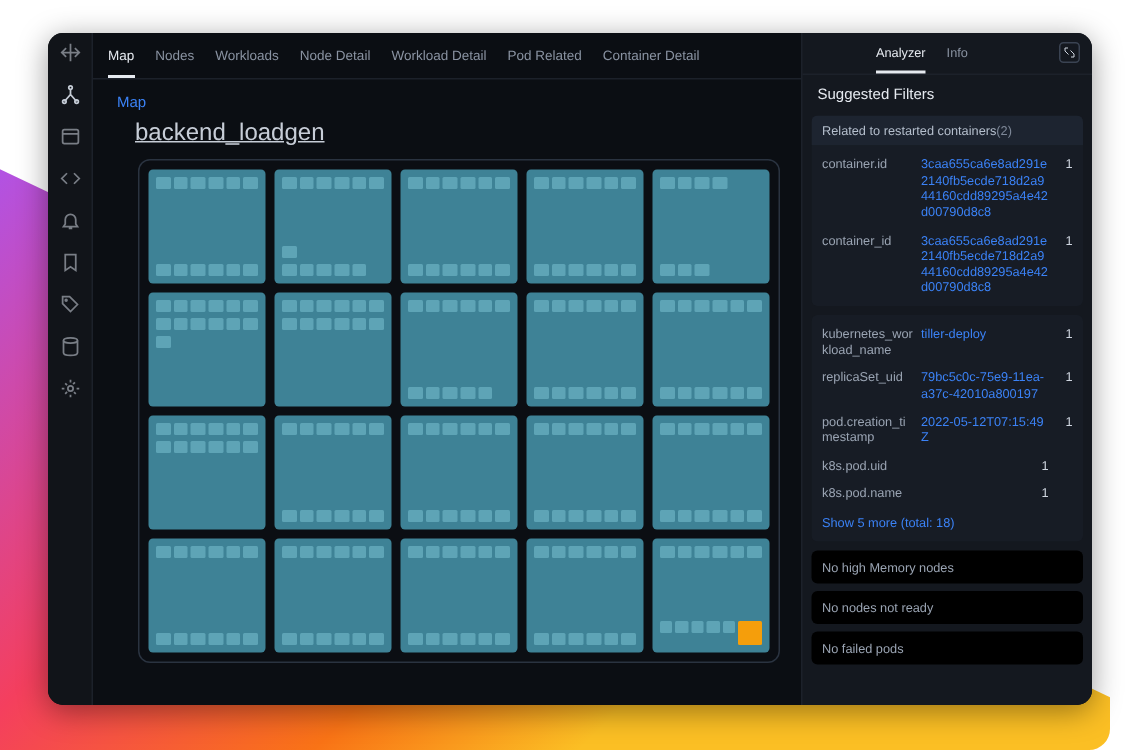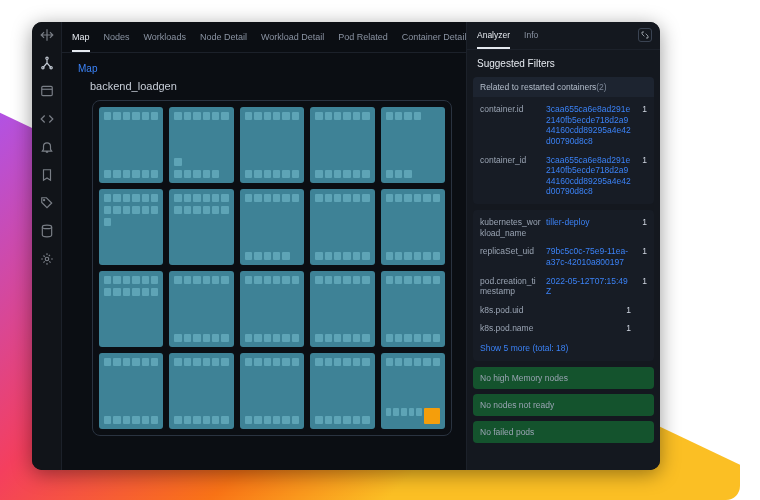--- a/index.html
+++ b/index.html
@@ -12,21 +12,21 @@
     width: 740px; height: 440px;
     background: linear-gradient(135deg, #a855f7 0%, #f43f5e 35%, #f97316 55%, #fbbf24 70%, #fbbf24 100%);
     clip-path: polygon(0 12%, 100% 92%, 100% 100%, 0 100%);
     border-bottom-right-radius: 14px;
     z-index: 0;
   }
 
   .app {
     position: absolute;
     top: 22px; left: 32px;
-    width: 628px; height: 448px;
+    width: 696px; height: 448px;
     background: #0b0e13;
     border-radius: 10px;
     display: flex;
     overflow: hidden;
     z-index: 1;
     box-shadow: 0 4px 20px rgba(0,0,0,0.4);
   }
 
   
   .rail {
@@ -44,21 +44,21 @@
   .main { flex: 1; display: flex; flex-direction: column; min-width: 0; }
   .tabs {
     display: flex; gap: 14px; padding: 10px 10px 0 10px;
     border-bottom: 1px solid #1c212a;
     font-size: 9px; color: #8a93a2;
   }
   .tabs .tab { padding-bottom: 8px; cursor: pointer; white-space: nowrap; }
   .tabs .tab.active { color: #e6eaf0; border-bottom: 2px solid #e6eaf0; }
 
   .crumb { font-size: 10px; color: #3b82f6; padding: 10px 16px 4px; }
-  .title { font-size: 11px; color: #c7cdd7; padding: 2px 28px 8px; }
+  .title { font-size: 16px; color: #c7cdd7; padding: 2px 28px 8px; text-decoration: underline; }
 
   .canvas-wrap { flex: 1; padding: 0 14px 14px 30px; }
   .canvas {
     border: 1px solid #2a3340;
     border-radius: 8px;
     padding: 6px;
     display: grid;
     grid-template-columns: repeat(5, 1fr);
     grid-auto-rows: 1fr;
     gap: 6px;
@@ -73,21 +73,21 @@
   }
   .node-row { display: grid; grid-template-columns: repeat(6,1fr); gap: 2px; }
   .cell { background: #5ea4b6; height: 8px; border-radius: 1px; }
   .cell.missing { visibility: hidden; }
   .cell.hl { background: #f59e0b; }
 
   
   .side { width: 194px; background: #14181f; border-left: 1px solid #1c212a; display: flex; flex-direction: column; font-size: 8.5px; color: #c7cdd7; }
   .side-tabs { display: flex; gap: 14px; padding: 8px 10px 0; border-bottom: 1px solid #1c212a; position: relative; }
   .side-tabs .stab { padding-bottom: 7px; cursor: pointer; color: #8a93a2; }
-  .side-tabs .stab.active { color: #e6eaf0; border-bottom: 2px solid #e6eaf0; }
+  .side-tabs .stab.active { color: #e6eaf0; border-bottom: 2px solid #e6eaf0; margin-left: 39px; }
   .side-tabs .expand { position: absolute; right: 8px; top: 6px; width: 14px; height: 14px; border: 1px solid #3a4352; border-radius: 3px; display:flex;align-items:center;justify-content:center;cursor:pointer; }
   .side-tabs .expand svg { width:8px;height:8px;stroke:#cfd6e0;fill:none;stroke-width:2; }
 
   .side-head { padding: 8px 10px; font-size: 10px; color: #e6eaf0; }
   .side-scroll { flex: 1; overflow-y: auto; }
   .side-scroll::-webkit-scrollbar { width: 5px; }
   .side-scroll::-webkit-scrollbar-track { background: #0b0e13; }
   .side-scroll::-webkit-scrollbar-thumb { background: #3a4352; border-radius: 3px; }
 
   .group { margin: 0 6px 6px; border-radius: 4px; overflow: hidden; }
@@ -100,21 +100,21 @@
   }
   .group-head .cnt { color: #7d8797; }
   .group-body { background: #171c25; padding: 3px 0; }
   .kv { display: grid; grid-template-columns: 62px 1fr 12px; gap: 4px; padding: 4px 7px; align-items: flex-start; }
   .kv .k { color: #9aa4b3; word-break: break-word; line-height: 1.25; }
   .kv .v { color: #3b82f6; word-break: break-all; line-height: 1.25; cursor: pointer; }
   .kv .c { color: #cfd6e0; text-align: right; }
   .more { color: #3b82f6; padding: 5px 7px; cursor: pointer; }
 
   .stat-row {
-    background: #14532d;
+    background: #000000;
     margin: 0 6px 5px;
     padding: 6px 7px;
     border-radius: 4px;
     color: #9aa4b3;
     cursor: pointer;
   }
 </style>
 </head>
 <body>
 

